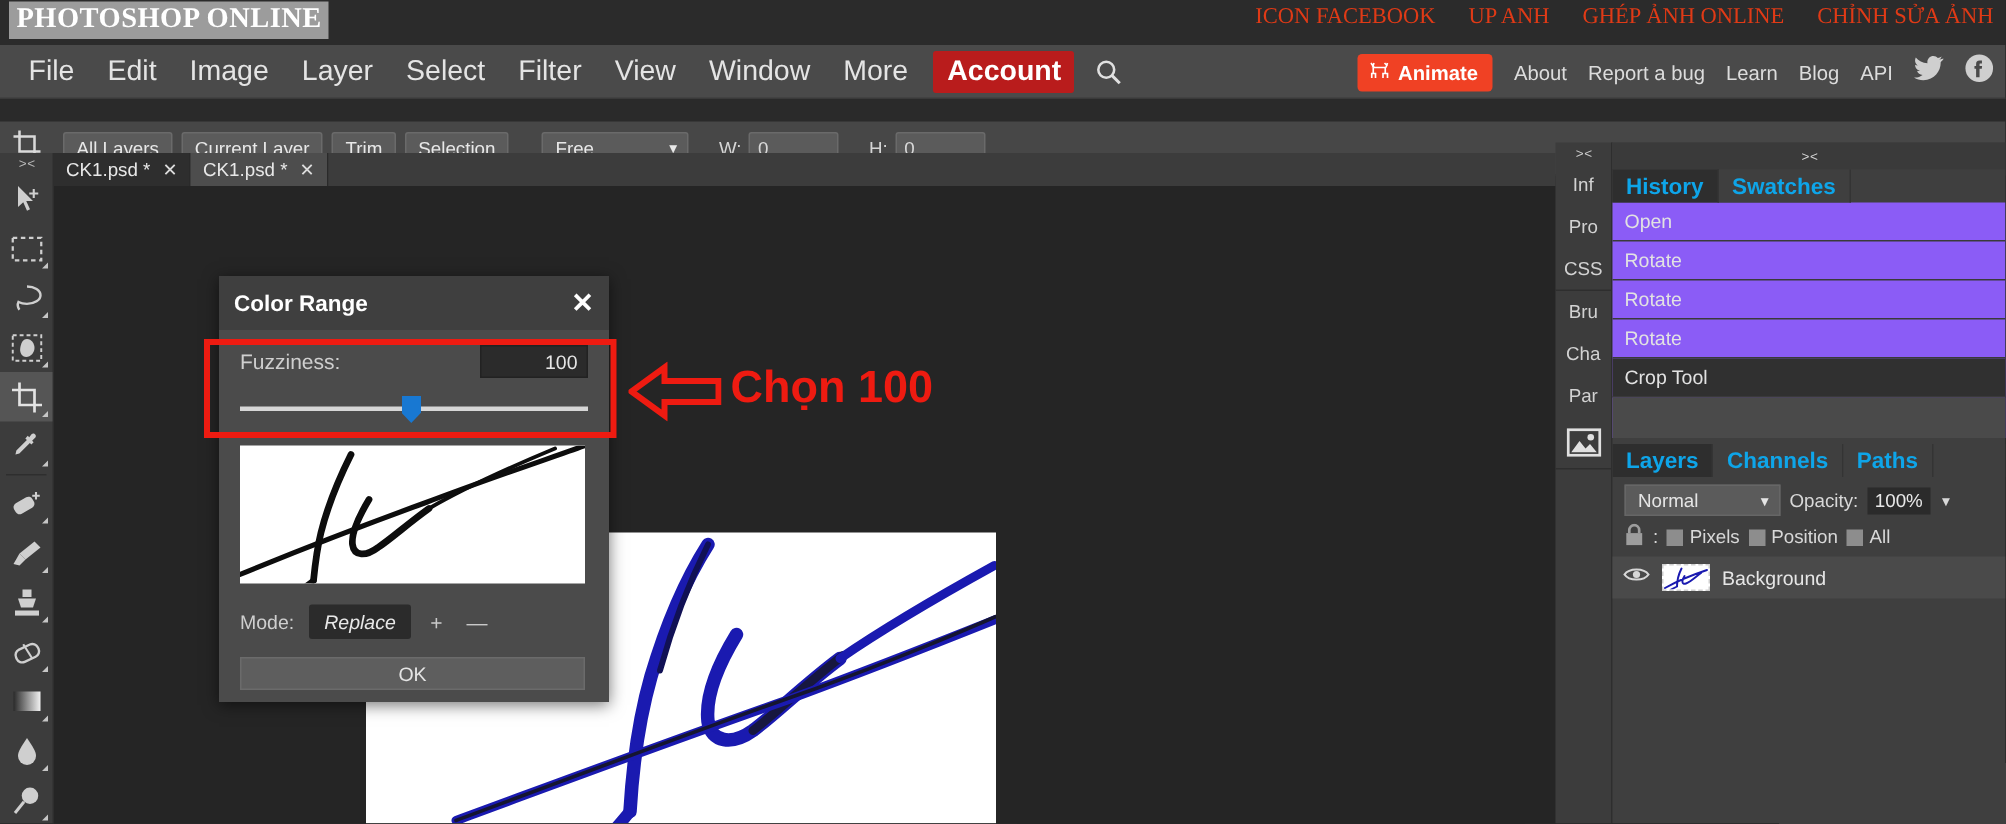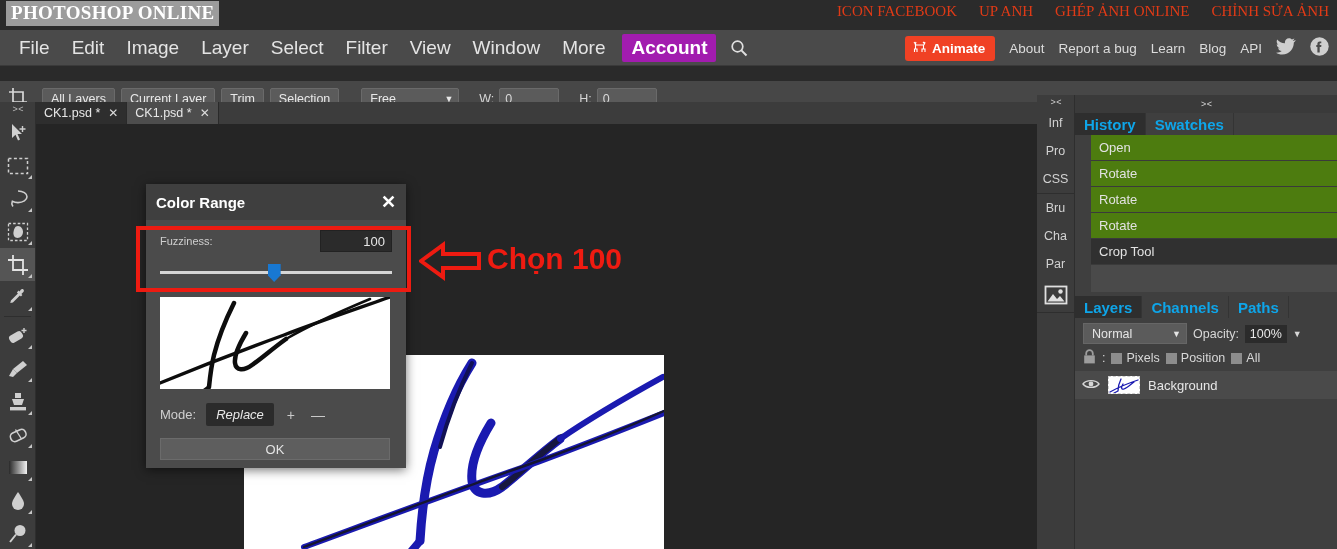--- a/index.html
+++ b/index.html
@@ -38,21 +38,21 @@
     position: absolute; left: 0; top: 30px; width: 1337px; height: 36px;
     background: #4a4a4a; border-bottom: 1px solid #3a3a3a;
   }
   .menu-left { position: absolute; left: 8px; top: 0; height: 36px;
     display: flex; align-items: center; gap: 0; }
   .menu-item {
     color: #e4e4e4; font-size: 19px; padding: 4px 11px;
     cursor: default; white-space: nowrap;
   }
   .menu-item.accent {
-    background: #a21caf; color: #fff; font-weight: bold;
+    background: #b91c1c; color: #fff; font-weight: bold;
     border-radius: 2px; padding: 3px 9px; margin: 0 6px;
   }
   .menu-search { margin-left: 8px; display: flex; align-items: center; }
   .menu-right {
     position: absolute; right: 8px; top: 0; height: 36px;
     display: flex; align-items: center; gap: 14px;
   }
   .animate-btn {
     background: #f04124; color: #fff; font-weight: bold; font-size: 13.5px;
     border-radius: 3px; padding: 4px 10px 4px 7px;
@@ -141,21 +141,21 @@
     z-index: 40;
   }
   .dlg-title {
     height: 36px; background: #3f3f3f; display: flex; align-items: center;
     justify-content: space-between; padding: 0 10px;
     color: #ffffff; font-size: 15px; font-weight: bold;
   }
   .dlg-close { color: #fff; font-size: 18px; cursor: pointer; line-height: 1; }
   .dlg-body { padding: 10px 14px 0 14px; }
   .fuzz-row { display: flex; align-items: center; justify-content: space-between; }
-  .fuzz-label { color: #cfcfcf; font-size: 11px; }
+  .fuzz-label { color: #cfcfcf; font-size: 14px; }
   .fuzz-input {
     background: #2b2b2b; border: 1px solid #222; color: #e6e6e6;
     width: 72px; height: 22px; font-size: 13px; text-align: right;
     padding: 0 6px; font-family: "Liberation Sans", sans-serif;
   }
   .slider-wrap { position: relative; height: 22px; margin-top: 11px; }
   .slider-track {
     position: absolute; left: 0; right: 0; top: 8px; height: 3px; background: #d6d6d6;
   }
   .slider-knob {
@@ -224,21 +224,21 @@
     display: flex; align-items: center; justify-content: center;
     color: #d8d8d8; font-size: 9px; letter-spacing: -1px;
   }
   .panel-tabs { display: flex; background: #3f3f3f; height: 22px; }
   .ptab {
     padding: 0 9px; height: 22px; display: flex; align-items: center;
     font-size: 15px; font-weight: bold; color: #0ea5e9;
     background: #3f3f3f; border-right: 1px solid #343434; cursor: pointer;
   }
   .ptab.active { background: #2e2e2e; }
-  .hist-list { background: #4d7c0f; margin-left: 16px; }
+  .hist-list { background: #8b5cf6; }
   .hist-row {
     height: 26px; display: flex; align-items: center; padding-left: 8px;
     color: #e2e2e2; font-size: 13px;
     border-bottom: 1px solid #3a3a3a; cursor: pointer;
   }
   .hist-row.selected { background: #303030; }
   .hist-filler { height: 27px; background: #4a4a4a; }
 
   .layers-panel { margin-top: 4px; }
   .lp-row1 {

